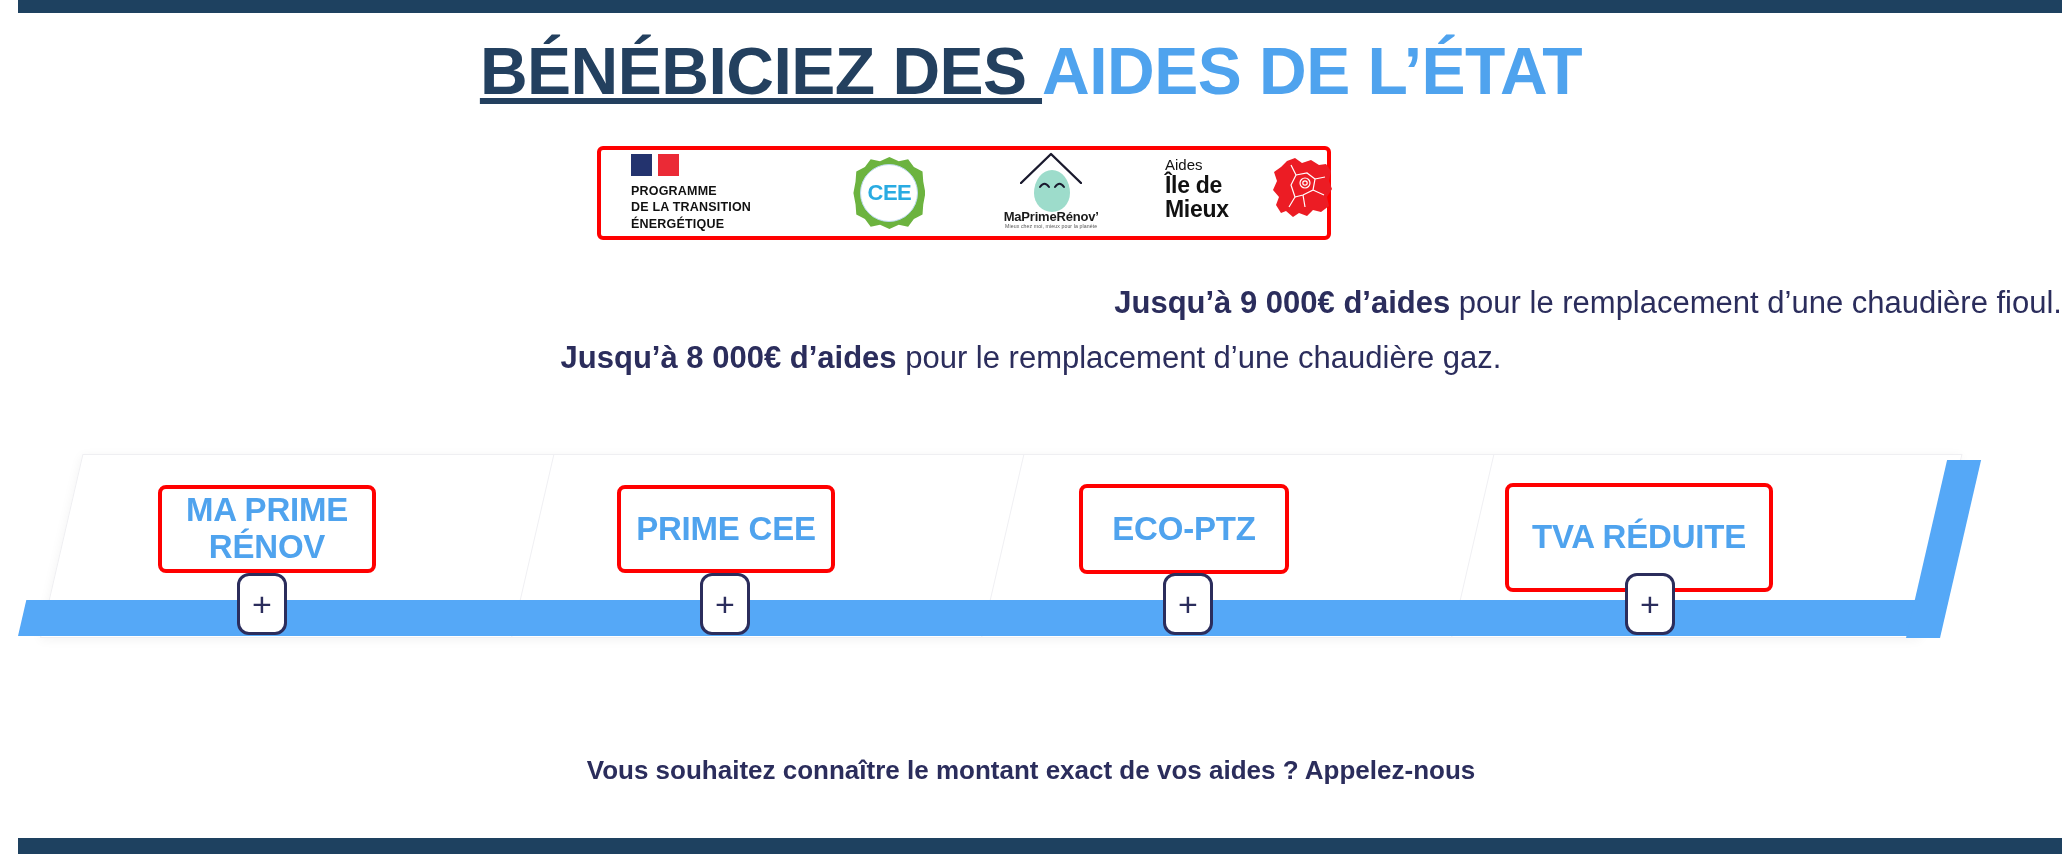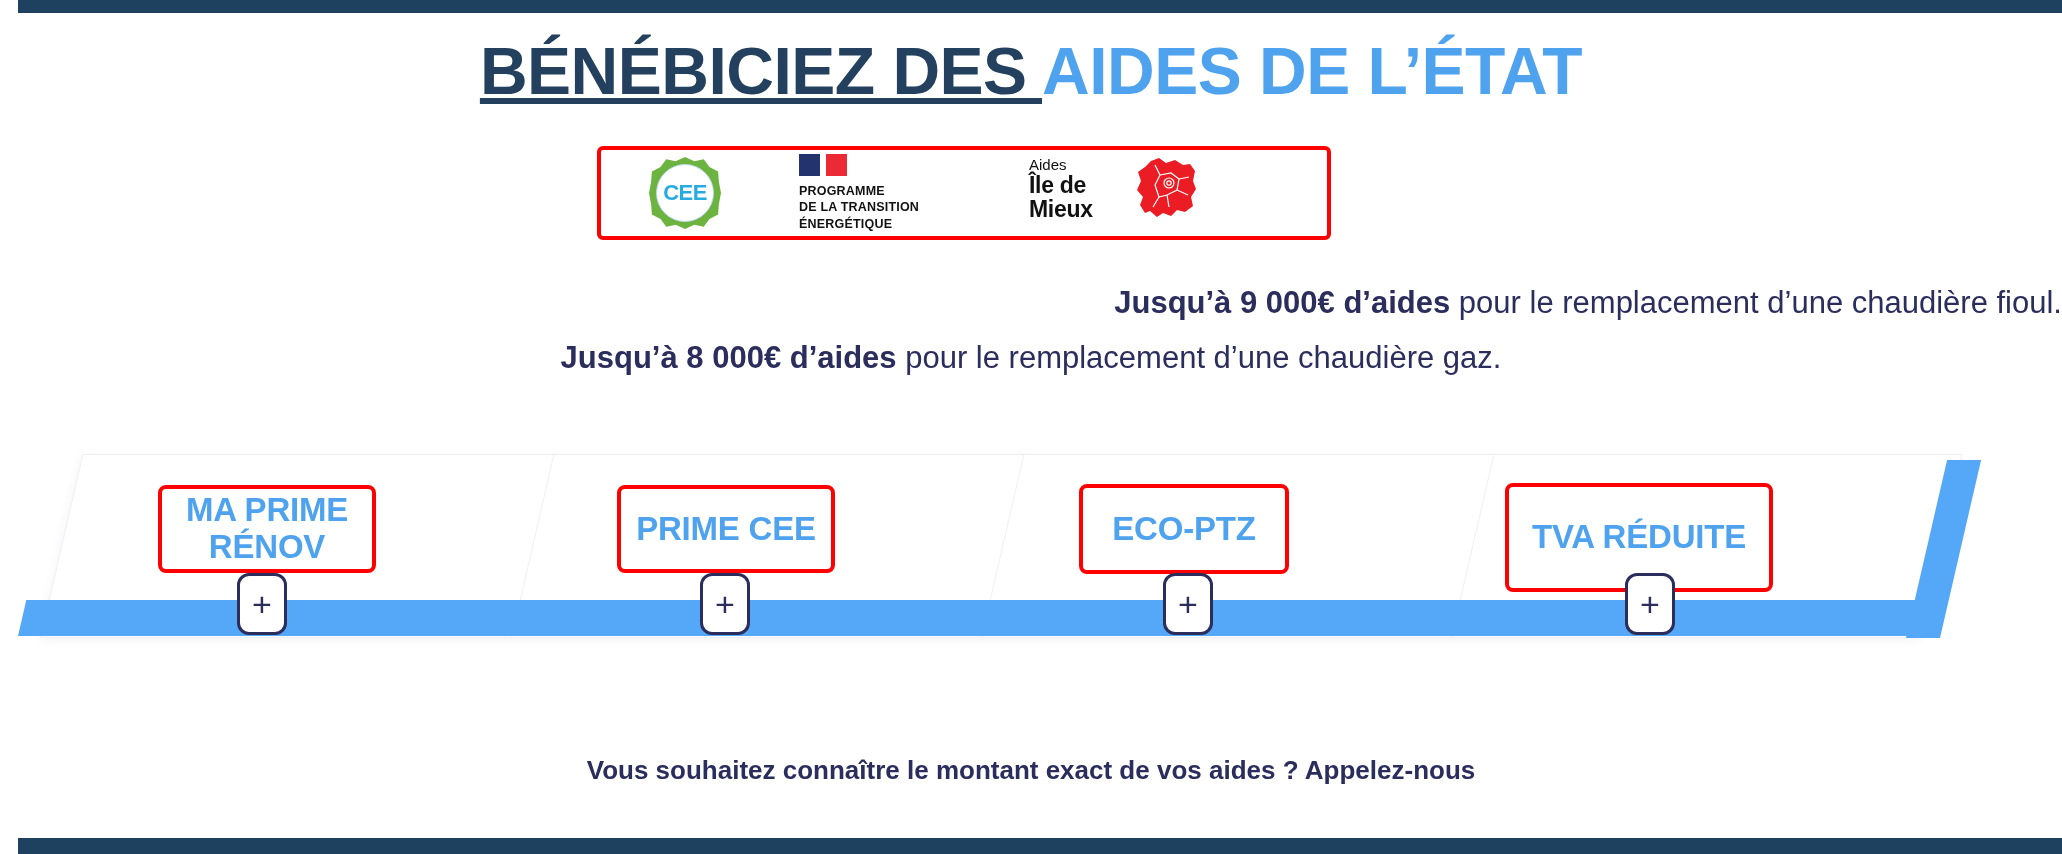--- a/index.html
+++ b/index.html
@@ -180,45 +180,59 @@
 
 <div id="root">
 
   <div class="rule rule-top"></div>
 
   <div class="headline">
     <span class="dark">BÉNÉBICIEZ DES </span><span class="light">AIDES DE L’ÉTAT</span>
   </div>
 
   <div class="logobar">
-
-    <div class="logo-slot slot-cee">
-      <div class="cee">
-        <div class="cee-outer"></div>
-        <div class="cee-inner">
-          <span class="cee-txt">CEE</span>
-        </div>
-      </div>
-    </div>
 
     <div class="logo-slot slot-prog">
       <div class="prog-wrap">
         <div class="flag">
           <i class="fb"></i>
             <i class="fw"></i>
             <i class="fr"></i>
         </div>
         <div class="prog-txt">
           <div>PROGRAMME</div>
           <div>DE LA TRANSITION</div>
           <div>ÉNERGÉTIQUE</div>
         </div>
       </div>
     </div>
 
+    <div class="logo-slot slot-cee">
+      <div class="cee">
+        <div class="cee-outer"></div>
+        <div class="cee-inner">
+          <span class="cee-txt">CEE</span>
+        </div>
+      </div>
+    </div>
+
+    <div class="logo-slot slot-mpr">
+      <div class="mpr">
+        <svg class="mpr-roof" viewBox="0 0 62 32">
+          <path d="M1 31 L31 2 L61 31" fill="none" stroke="#1A1A2E" stroke-width="2.4" stroke-linecap="round" stroke-linejoin="round"></path>
+        </svg>
+        <div class="mpr-blob"></div>
+        <svg class="mpr-eyes" viewBox="0 0 26 12">
+          <path d="M1 7 Q5.5 0.5 10 7" fill="none" stroke="#1A1A2E" stroke-width="2" stroke-linecap="round"></path>
+          <path d="M16 7 Q20.5 0.5 25 7" fill="none" stroke="#1A1A2E" stroke-width="2" stroke-linecap="round"></path>
+        </svg>
+        <div class="mpr-name">MaPrimeRénov’</div>
+        <div class="mpr-tag">Mieux chez moi, mieux pour la planète</div>
+      </div>
+    </div>
 
     <div class="logo-slot slot-idf">
       <div class="idf">
         <div class="idf-txt">
           <div class="idf-l1">Aides</div>
           <div class="idf-l2">Île de Mieux</div>
         </div>
         <svg class="idf-map" viewBox="0 0 64 62">
           <path fill="#EC1C24" d="M18 4 L26 1 L33 6 L42 3 L50 8 L57 7 L62 14 L60 24 L63 32
                                    L58 40 L60 49 L52 55 L44 53 L38 59 L30 56 L24 60 L17 54

